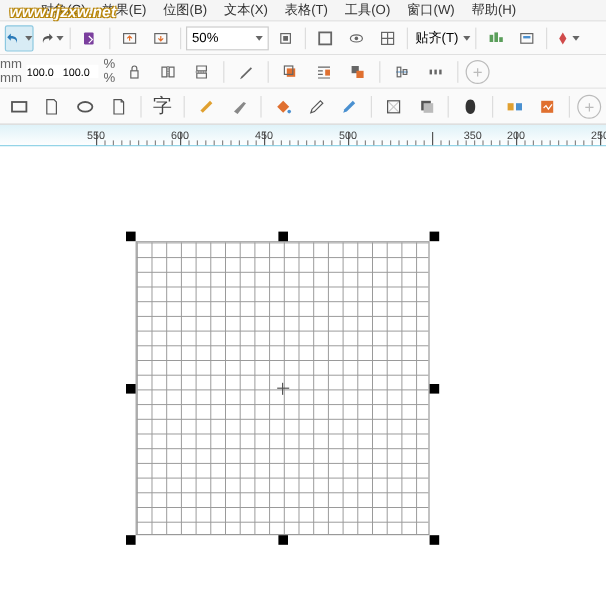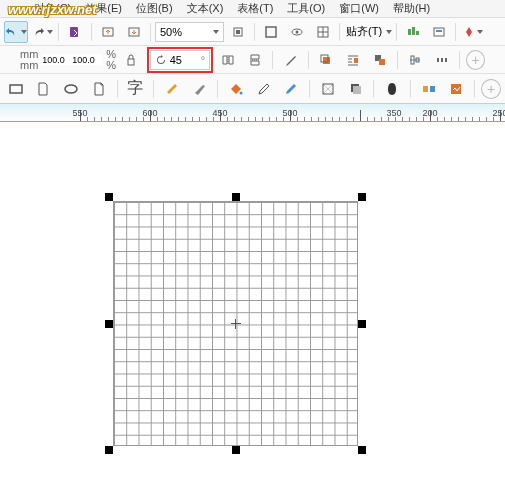--- a/index.html
+++ b/index.html
@@ -6,21 +6,21 @@
 body{background:#fff;width:505px;height:500px;overflow:hidden;position:relative}
 .watermark{position:absolute;top:2px;left:8px;font-size:13px;font-weight:bold;color:#fff;text-shadow:-1px -1px 0 #b8860b,1px -1px 0 #b8860b,-1px 1px 0 #b8860b,1px 1px 0 #b8860b;z-index:100;font-style:italic}
 .menubar{height:18px;background:#f5f5f5;border-bottom:1px solid #ddd;display:flex;align-items:center;padding-left:30px;gap:6px}
 .menubar span{padding:0 4px;color:#333}
 .toolbar{height:28px;background:#fafafa;border-bottom:1px solid #e0e0e0;display:flex;align-items:center;padding:0 4px;gap:2px}
 .tbtn{width:24px;height:22px;display:flex;align-items:center;justify-content:center;border:1px solid transparent;border-radius:2px;color:#555}
 .tsep{width:1px;height:18px;background:#ddd;margin:0 2px}
 .combo{height:20px;border:1px solid #ccc;background:#fff;display:flex;align-items:center;padding:0 4px;gap:3px}
 .combo input{border:none;outline:none;width:50px;font-size:11px;height:16px}
 .dropdown-arrow{width:0;height:0;border-left:3px solid transparent;border-right:3px solid transparent;border-top:4px solid #666}
-.proprow{height:28px;background:#fafafa;border-bottom:1px solid #e0e0e0;display:flex;align-items:center;padding:0 20px;gap:4px}
+.proprow{height:28px;background:#fafafa;border-bottom:1px solid #e0e0e0;display:flex;align-items:center;padding:0 0;gap:4px}
 .unitcol{display:flex;flex-direction:column;font-size:9px;color:#666;line-height:11px}
 .valcol{display:flex;flex-direction:row;font-size:9px;line-height:11px}
 .valcol input{border:none;outline:none;width:30px;font-size:9px;height:11px}
 .highlighted{border:2px solid #e03030!important;padding:1px}
 .rotate-box{display:flex;align-items:center;gap:3px;border:1px solid #ccc;height:20px;padding:0 4px;background:#fff}
 .rotate-box input{border:none;outline:none;width:28px;font-size:11px}
 .toolbar2{height:30px;background:#fafafa;border-bottom:1px solid #ccc;display:flex;align-items:center;padding:0 4px;gap:4px}
 .ruler{height:18px;background:#fff;border-bottom:1px solid #4fb8d8;position:relative;overflow:hidden}
 .ruler-inner{position:absolute;top:0;left:0;right:0;height:18px;background:linear-gradient(to bottom,#dff2f8 0,#fff 100%)}
 .tick{position:absolute;bottom:0;width:1px;background:#888}
@@ -155,29 +155,20 @@
   <div class="unitcol">
     <span>%</span>
       <span>%</span>
   </div>
   <div class="tbtn">
       <svg width="12" height="16" viewBox="0 0 12 16">
         <rect x="3" y="7" width="6" height="6" fill="none" stroke="#666"></rect>
         <path d="M4 7V5a2 2 0 014 0v2" fill="none" stroke="#666"></path>
       </svg>
     </div>
-  <div class="highlighted">
-    <div class="rotate-box">
-      <svg width="12" height="12" viewBox="0 0 12 12">
-          <path d="M6 2a4 4 0 104 4h-1a3 3 0 11-3-3V1l2 1.5L6 4z" fill="#666"></path>
-        </svg>
-      <input value="45" style="">
-      <span style="color:#888">°</span>
-    </div>
-  </div>
   <div class="tbtn">
       <svg width="14" height="14" viewBox="0 0 14 14">
         <path d="M2 3h4v8H2zM8 3h4v8H8z" fill="none" stroke="#666"></path>
         <line x1="7" y1="2" x2="7" y2="12" stroke="#666" stroke-dasharray="1"></line>
       </svg>
     </div>
   <div class="tbtn">
       <svg width="14" height="14" viewBox="0 0 14 14">
         <path d="M3 2v4h8V2zM3 8v4h8V8z" fill="none" stroke="#666"></path>
         <line x1="2" y1="7" x2="12" y2="7" stroke="#666" stroke-dasharray="1"></line>

